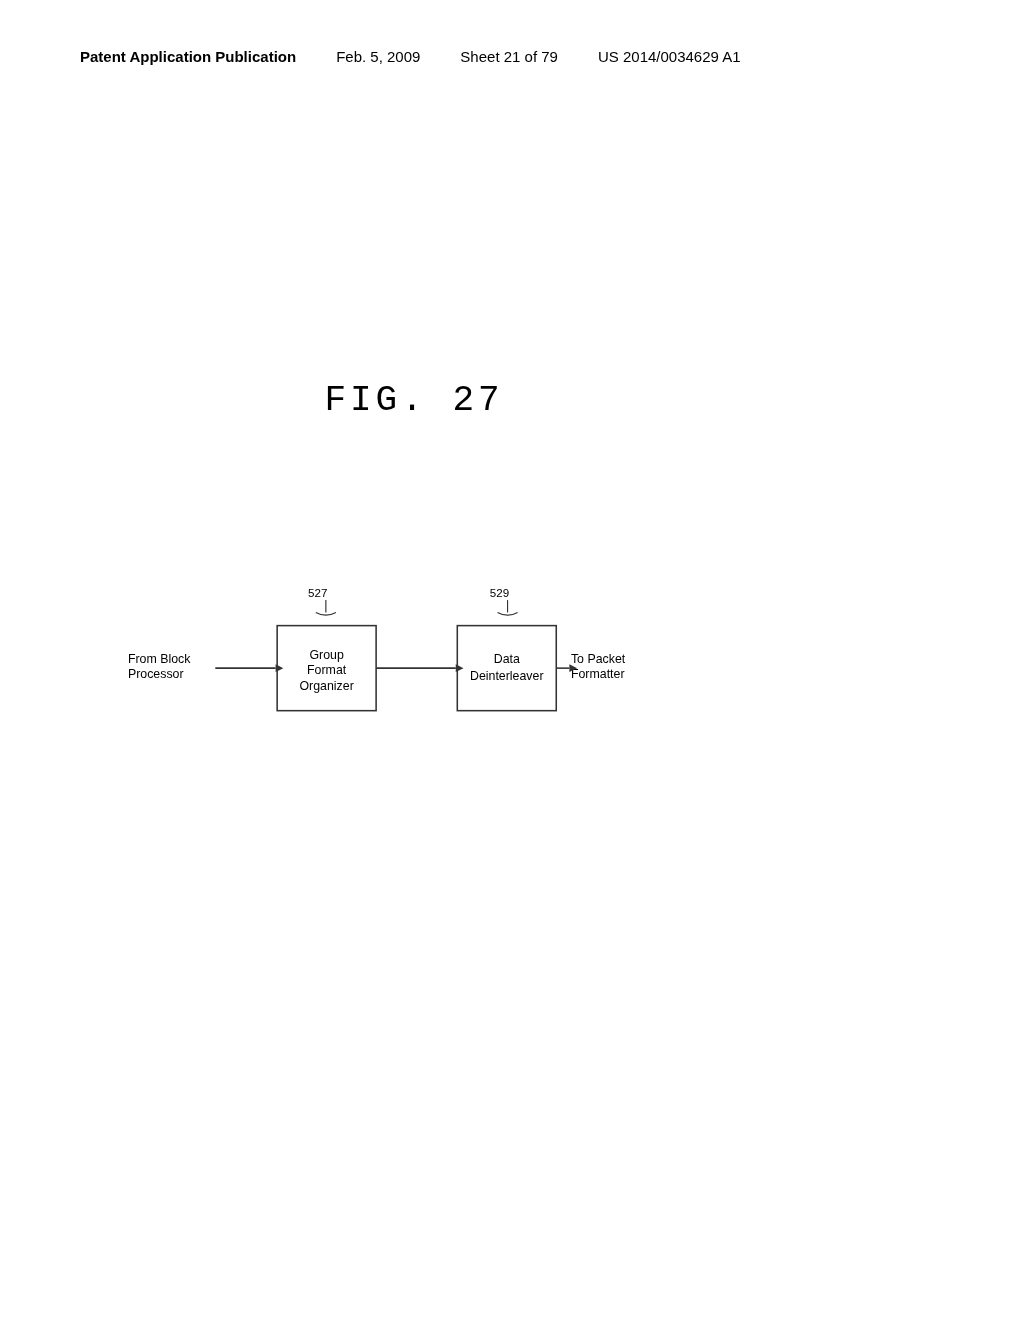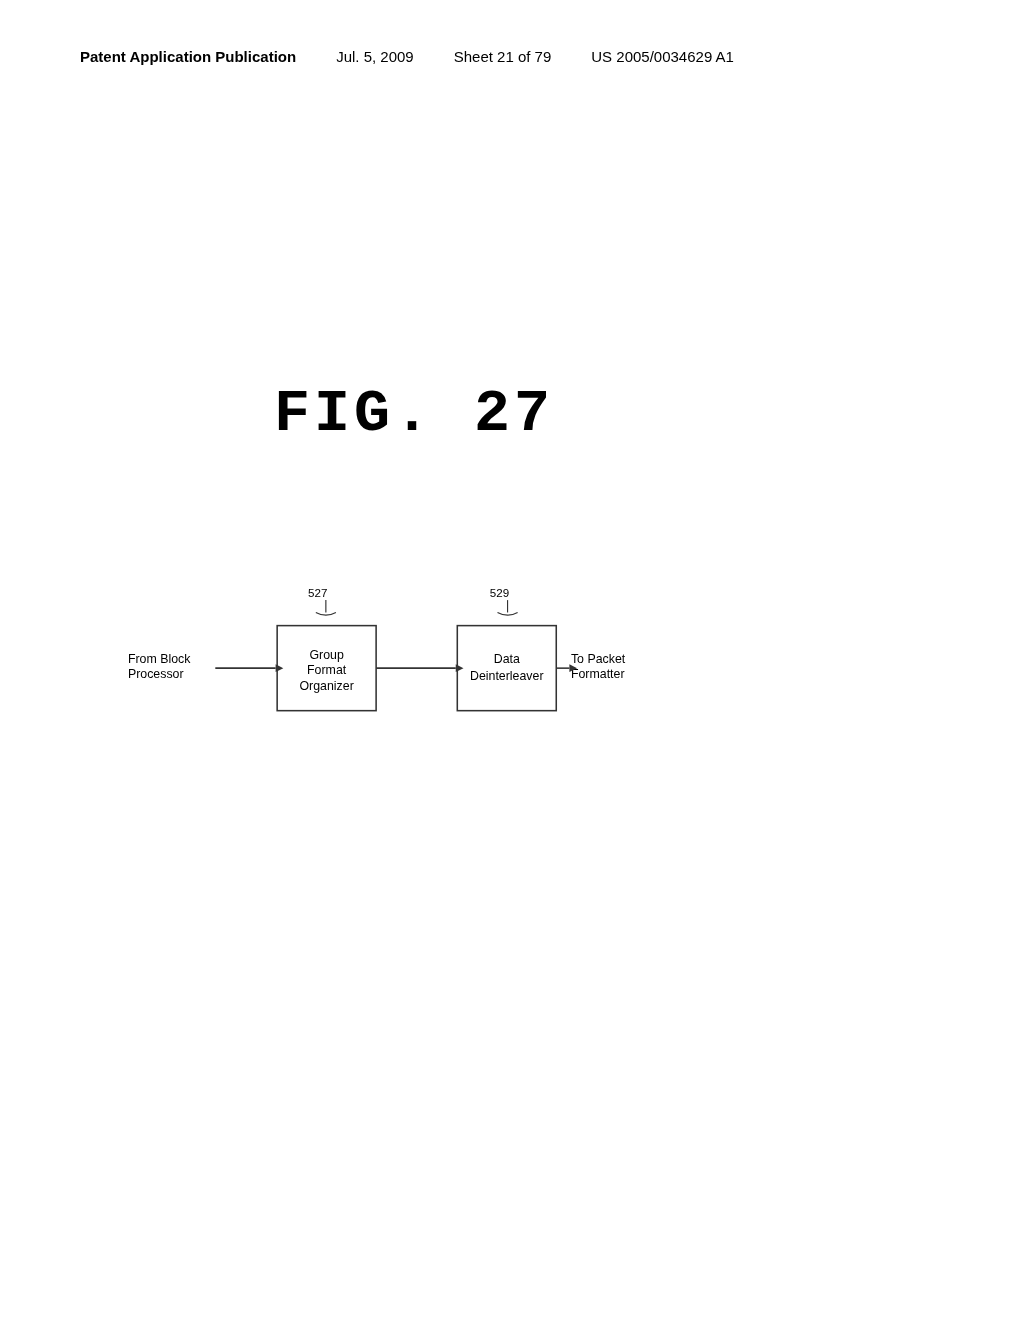--- a/index.html
+++ b/index.html
@@ -51,23 +51,23 @@
 
     .header-patent {
       font-size: 15px;
     }
 
     .fig-title {
       position: absolute;
       top: 380px;
       left: 50%;
       transform: translateX(-50%);
-      font-size: 60px;
+      font-size: 36px;
       font-family: 'Courier New', Courier, monospace;
-      font-weight: bold;
+      font-weight: normal;
       letter-spacing: 4px;
       white-space: nowrap;
     }
 
     .diagram-area {
       position: absolute;
       top: 530px;
       left: 80px;
       right: 80px;
       height: 400px;
@@ -84,23 +84,23 @@
       overflow: visible;
     }
   </style>
 </head>
 <body>
 
 <div class="page">
 
   <div class="header">
     <span class="header-pub">Patent Application Publication</span>
-    <span class="header-date">Jul. 5, 2009</span>
+    <span class="header-date">Feb. 5, 2009</span>
     <span class="header-sheet">Sheet 21 of 79</span>
-    <span class="header-patent">US 2005/0034629 A1</span>
+    <span class="header-patent">US 2014/0034629 A1</span>
   </div>
 
   <div class="fig-title">FIG. 27</div>
 
   <div class="diagram-area">
 
     <svg class="diagram-svg" viewBox="0 0 864 400" xmlns="http://www.w3.org/2000/svg">
 
       <text x="295" y="28" font-size="15" font-family="Arial, sans-serif">527</text>
 

